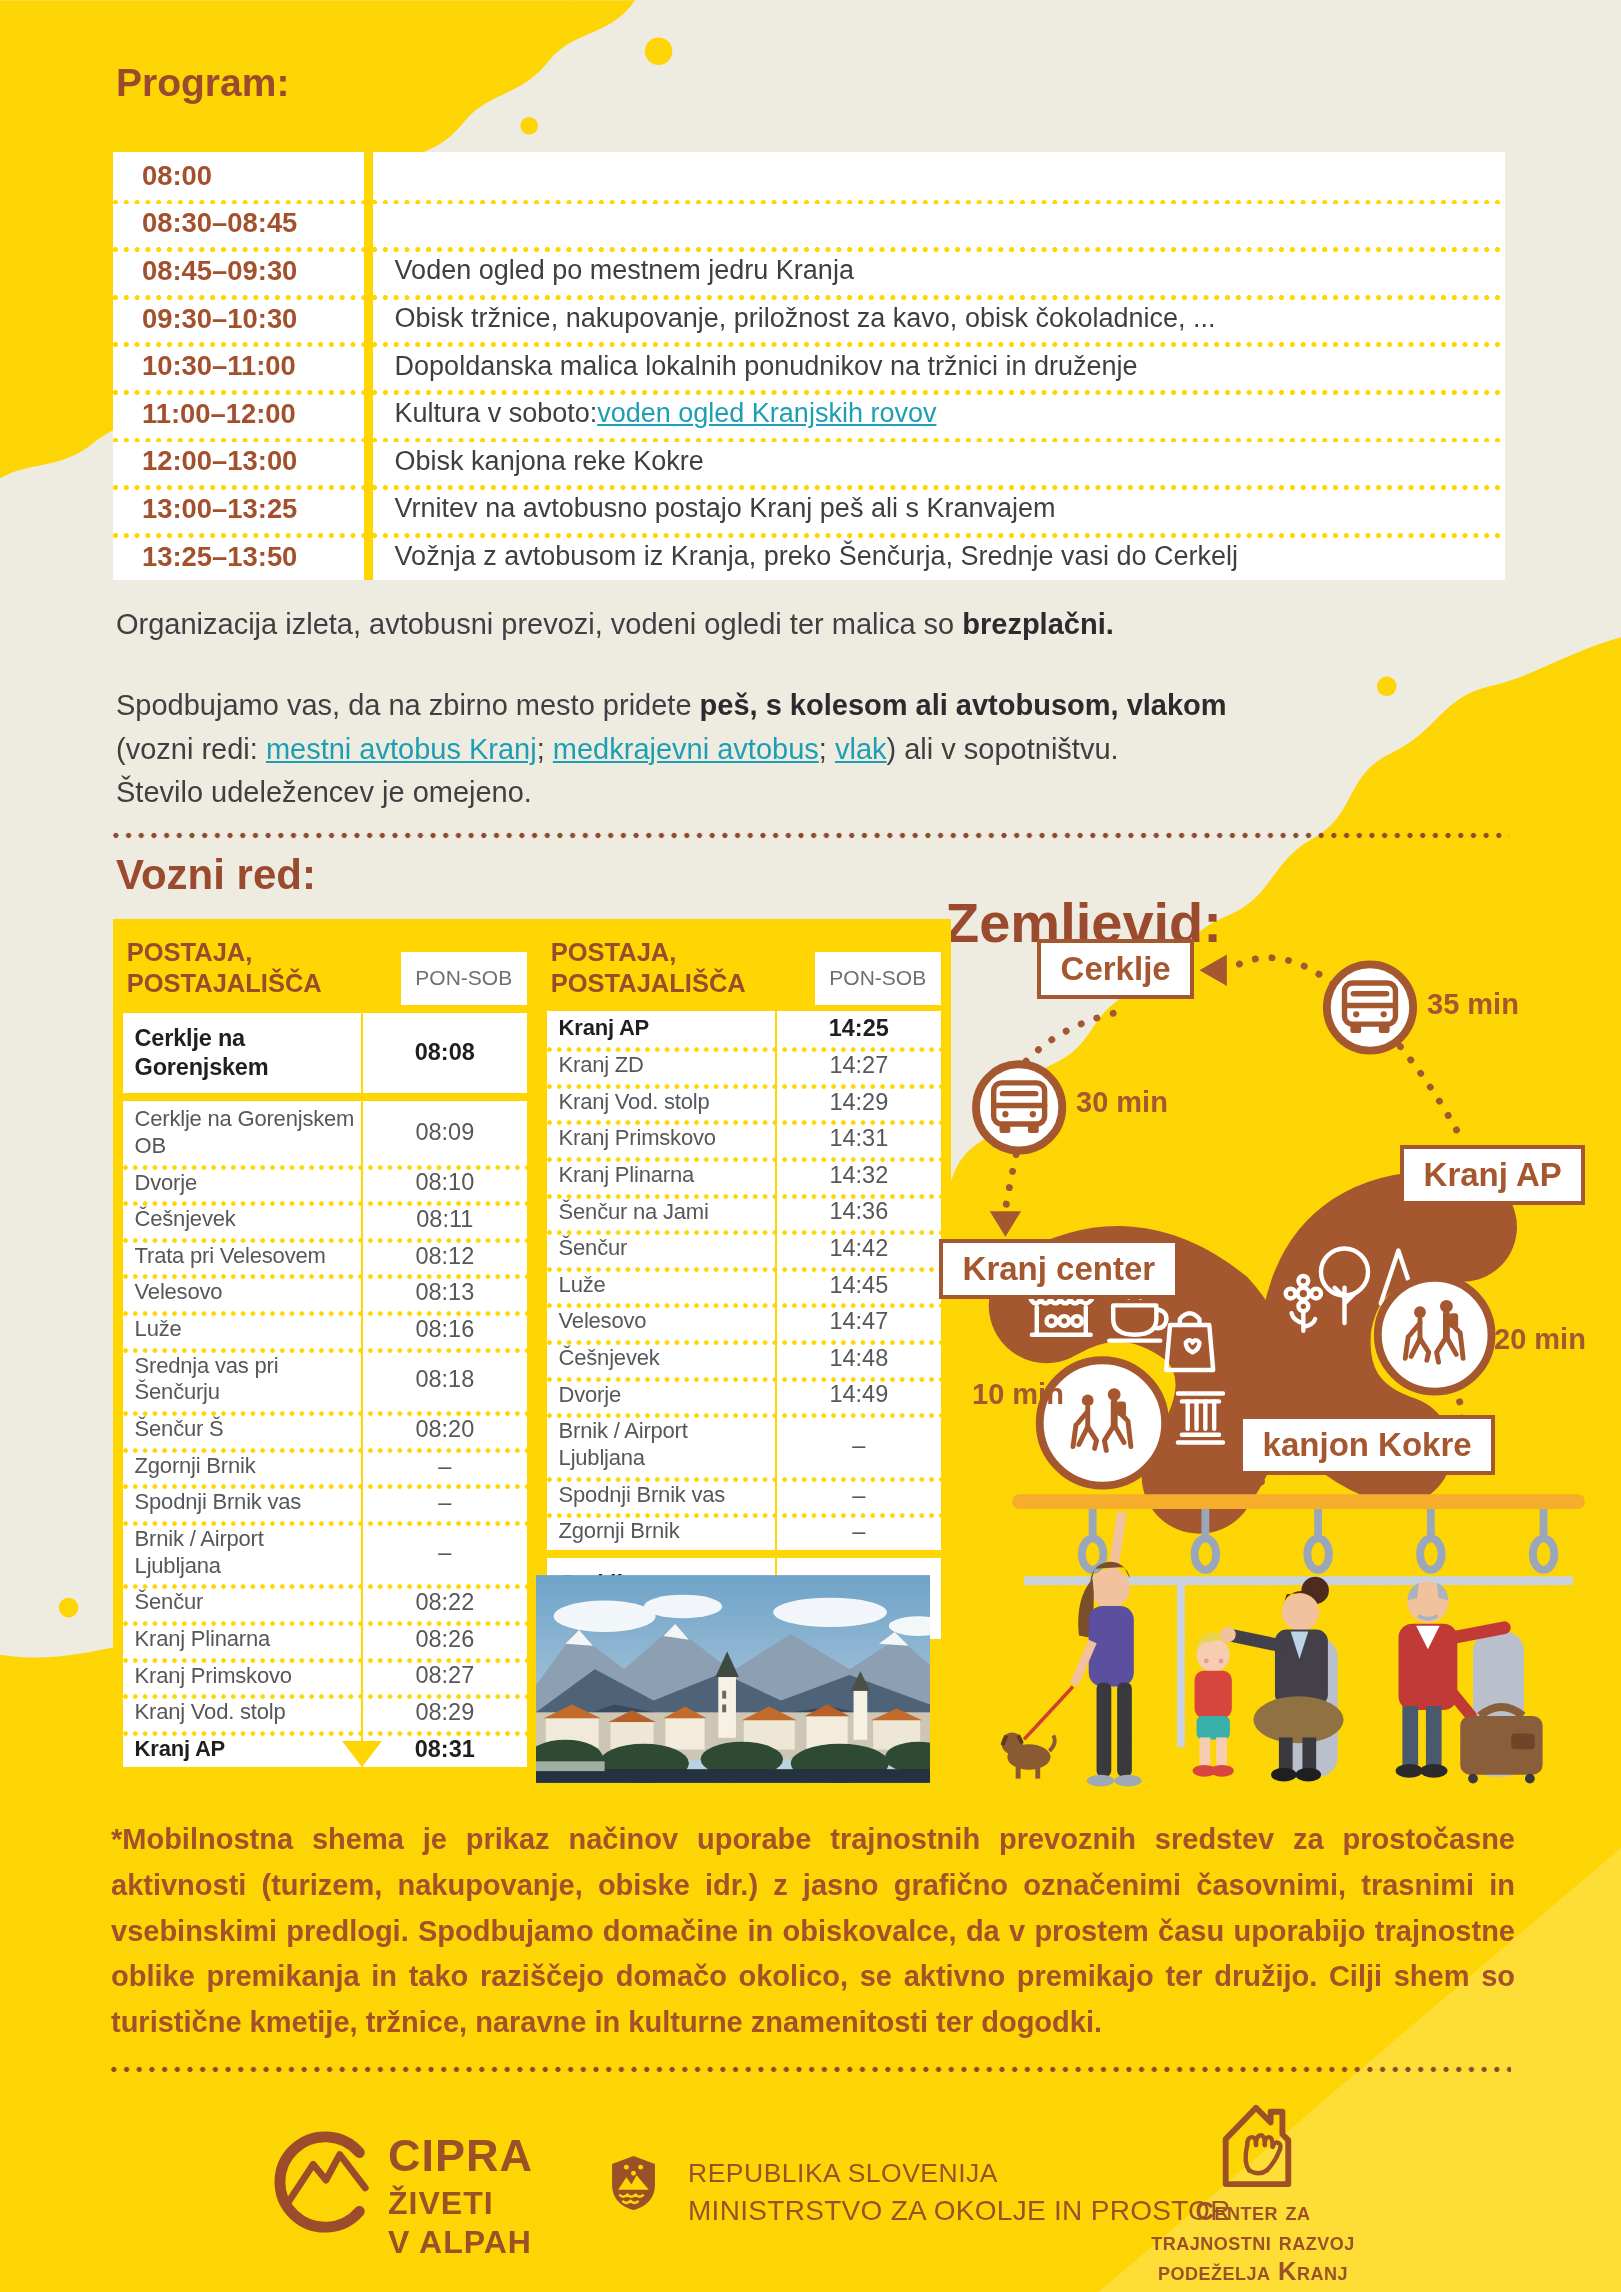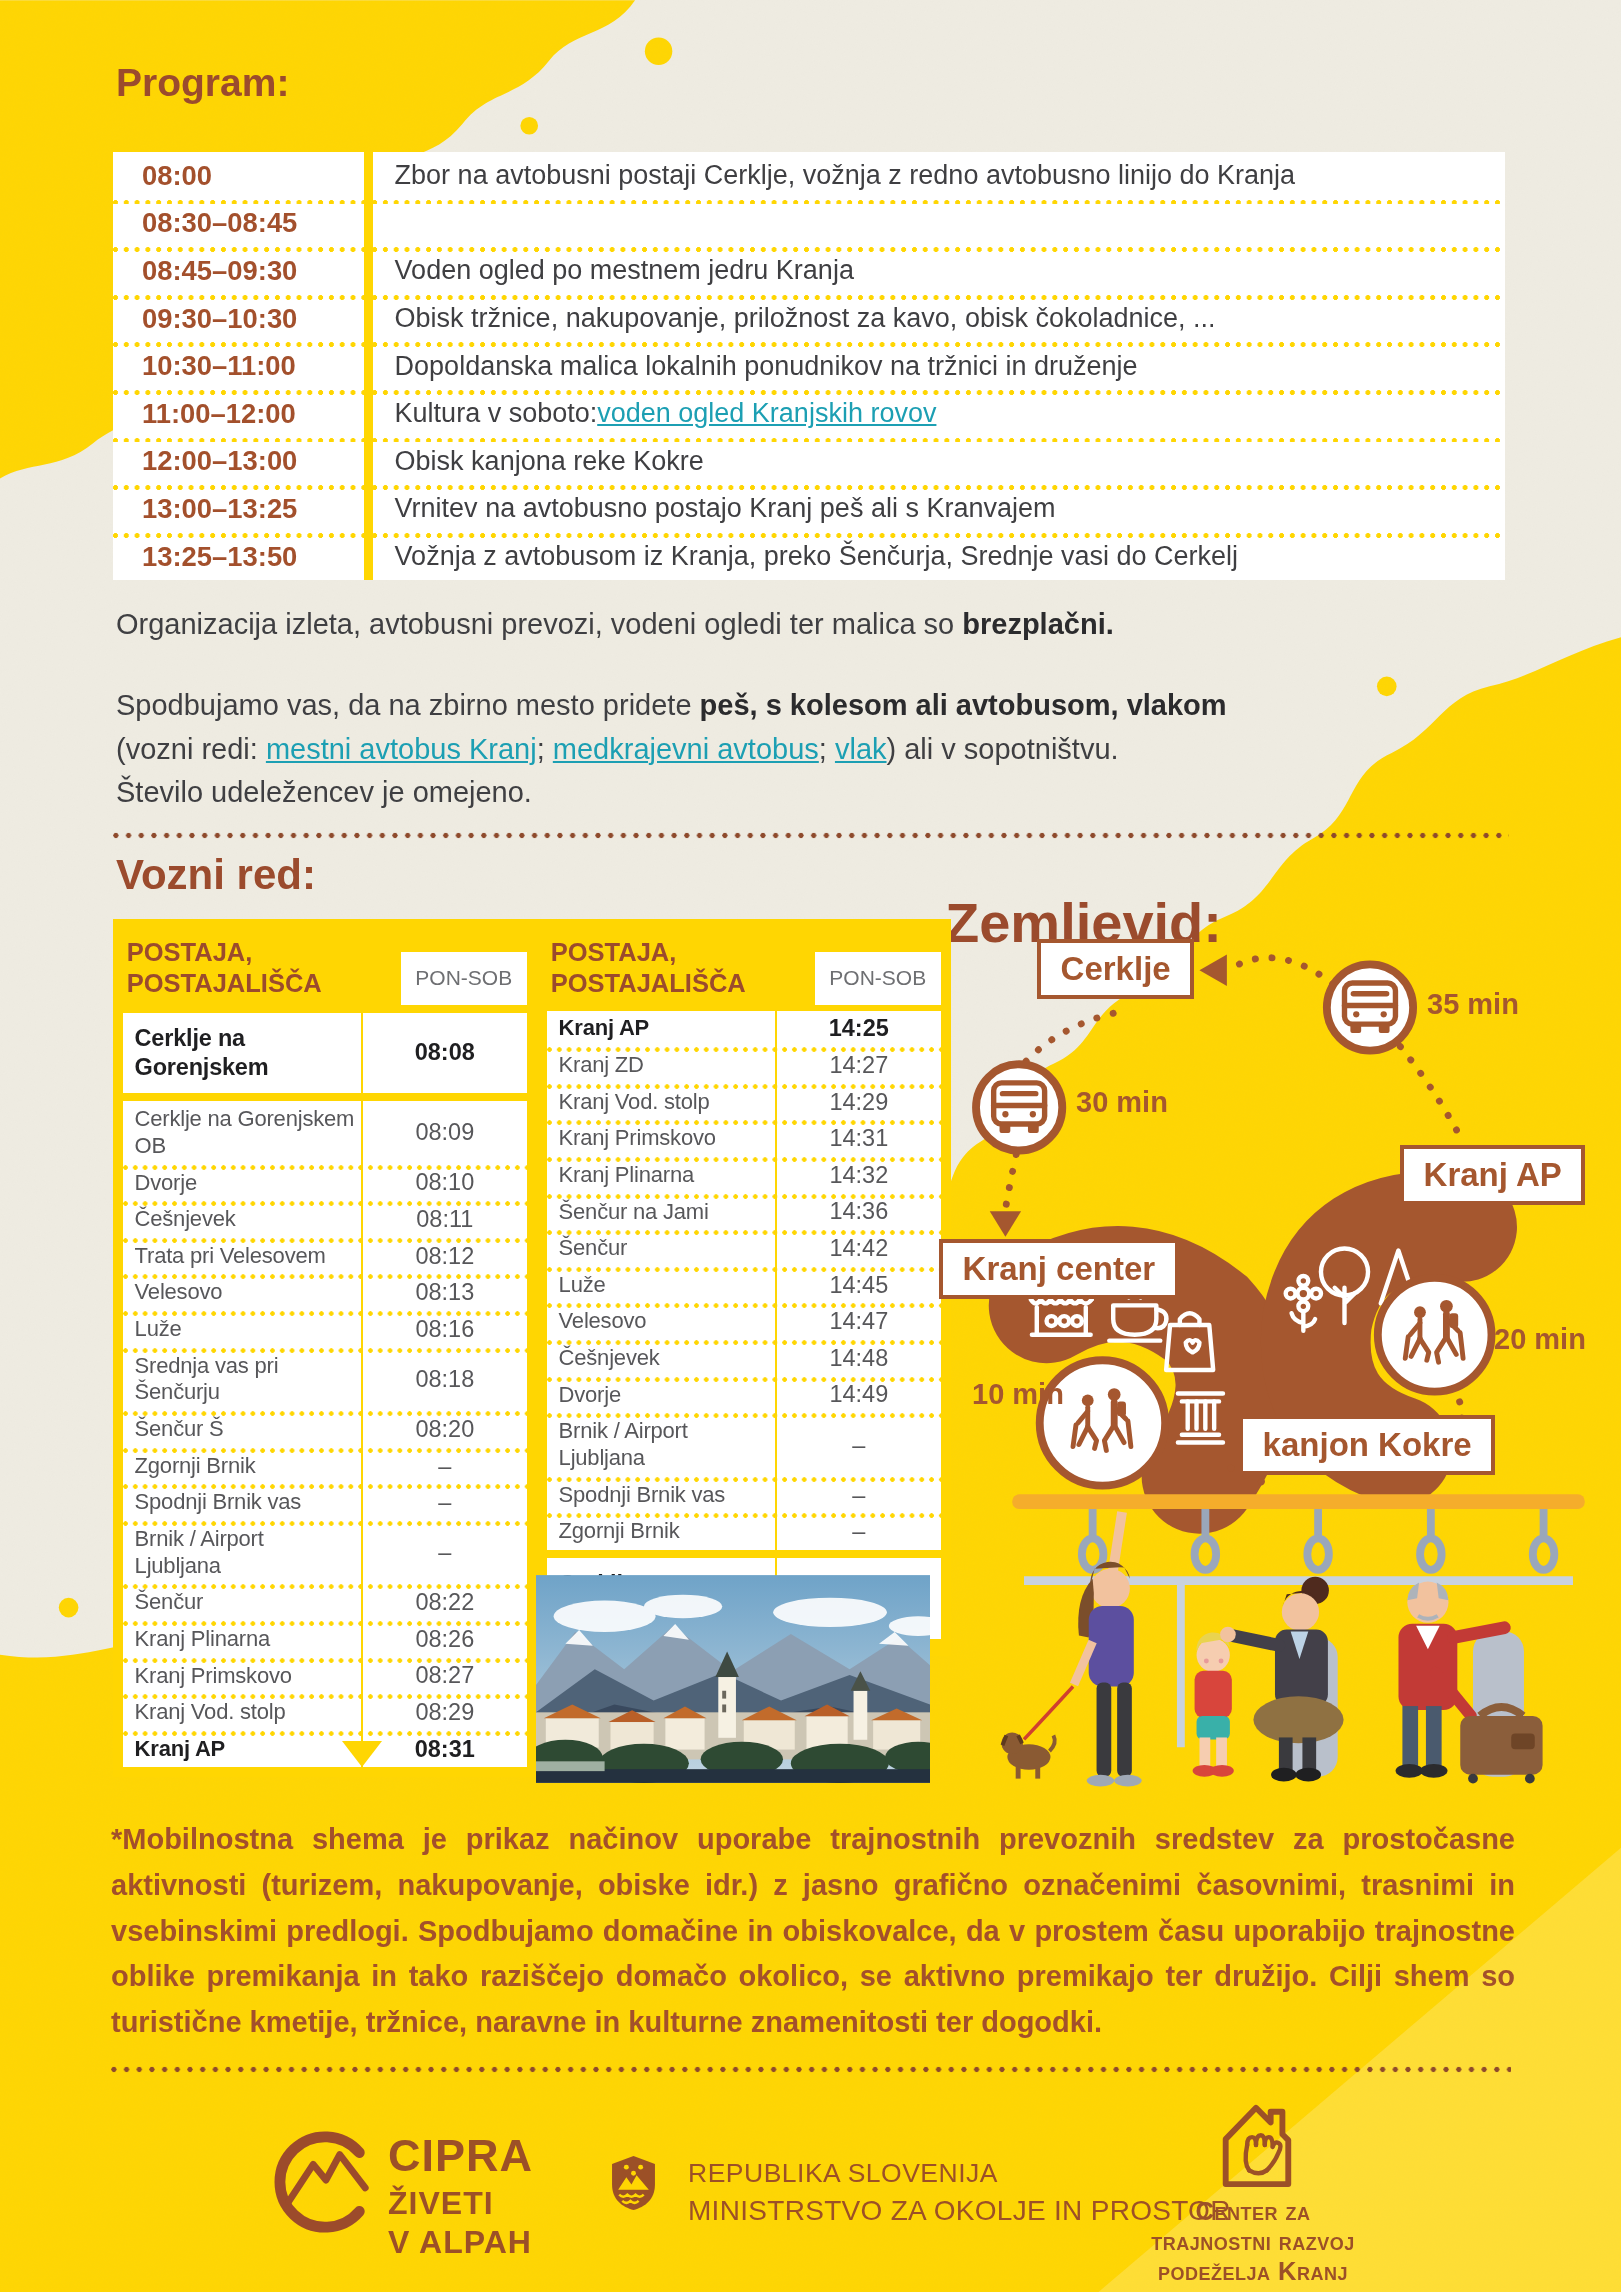--- a/index.html
+++ b/index.html
@@ -156,23 +156,20 @@
       <feColorMatrix in="n" type="matrix" values="0 0 0 0 0.45 0 0 0 0 0.42 0 0 0 0 0.38 0 0 0 0.6 0"></feColorMatrix>
       </filter>
     <rect width="1654" height="2339" filter="url(#grain)" opacity="0.05"></rect>
   </svg>
 
   <div class="h1" id="h-program">Program:</div>
 
   <div class="program" id="program-rows">
       <div class="p-row">
         <div class="p-time">08:00</div>
-        <div class="p-desc">
-          <span>Zbor na avtobusni postaji Cerklje,  vožnja z redno avtobusno linijo do Kranja</span>
-        </div>
       </div>
       <div class="p-row sep">
         <div class="p-time">08:30–08:45</div>
       </div>
       <div class="p-row sep">
         <div class="p-time">08:45–09:30</div>
         <div class="p-desc">
           <span>Voden ogled po mestnem jedru Kranja</span>
         </div>
       </div>

